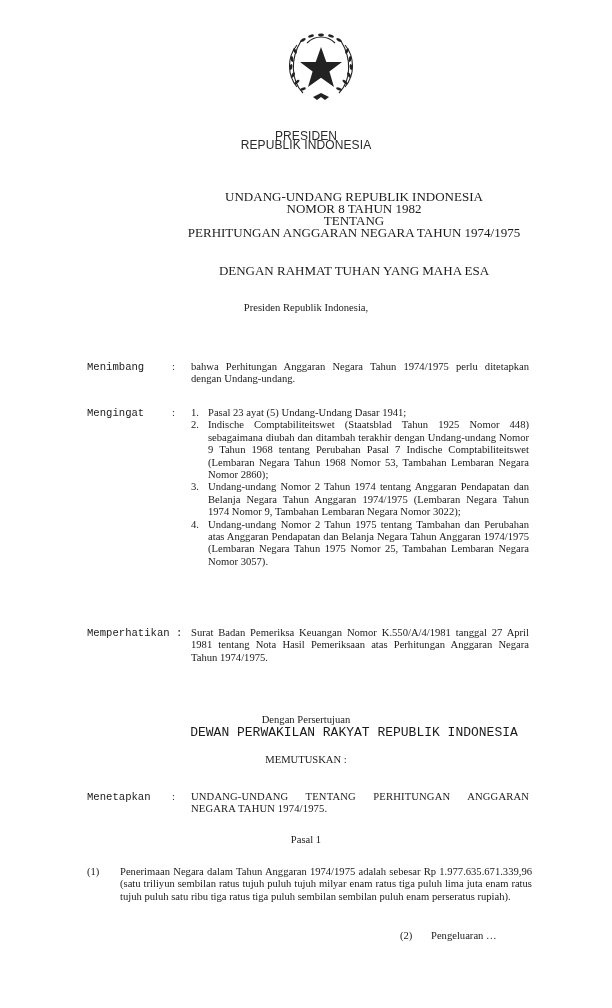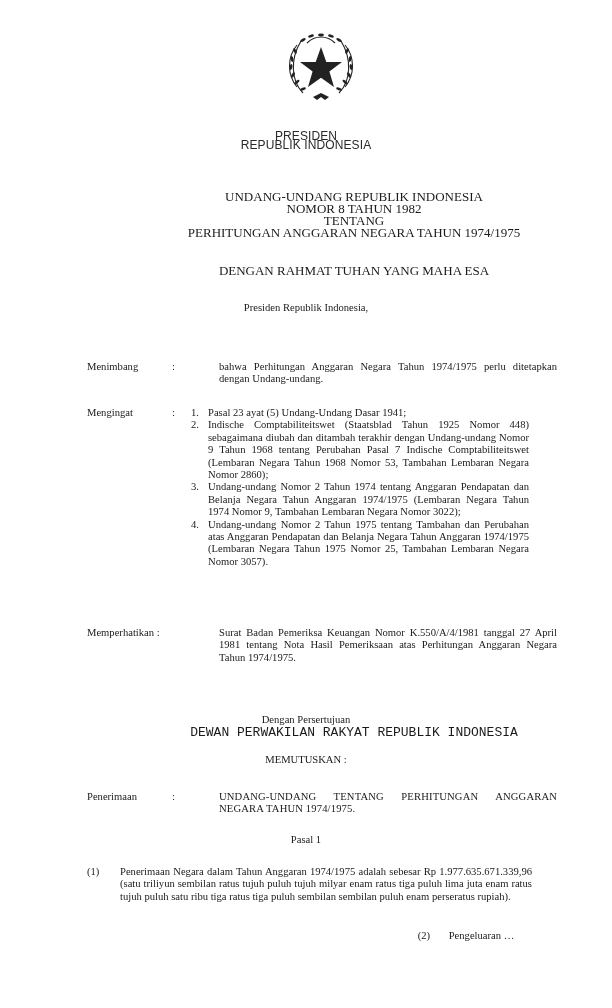--- a/index.html
+++ b/index.html
@@ -11,30 +11,30 @@
     line-height: 12.4px;
   }
   .center { position: absolute; left: 0; width: 612px; text-align: center; }
   .emblem { position: absolute; left: 283px; top: 31px; width: 76px; height: 76px; }
   .seal-caption {
     font-family: "Liberation Sans", "DejaVu Sans", sans-serif;
     font-size: 12px; line-height: 9.6px; letter-spacing: 0.1px; color: #2a2a2a;
   }
   .title-block { font-size: 13px; line-height: 12.6px; padding-left: 48px; }
   .row { position: absolute; left: 87px; width: 445px; }
-  .lbl { position: absolute; left: 0; top: 0; }
+  .lbl { position: absolute; left: 0; top: 0; font-family: Liberation Mono, monospace; }
   .colon { position: absolute; left: 85px; top: 0; }
-  .body-text { position: absolute; left: 104px; width: 338px; text-align: justify; margin-left: 28px; }
+  .body-text { position: absolute; left: 104px; width: 338px; text-align: justify; }
   .list { position: absolute; left: 104px; width: 338px; margin: 0; padding: 0; list-style: none; }
   .list li { position: relative; padding-left: 17px; text-align: justify; margin: 0; }
   .list li .num { position: absolute; left: 0; top: 0; }
   .pasal-para { position: absolute; left: 87px; width: 445px; }
   .pasal-para .pnum { position: absolute; left: 0; top: 0; }
   .pasal-para .ptext { position: absolute; left: 33px; width: 412px; text-align: justify; }
-  .footer-next { position: absolute; top: 930px; left: 400px; width: 132px; text-align: center; }
+  .footer-next { position: absolute; top: 930px; left: 400px; width: 132px; text-align: left; }
   .footer-next .fnum { margin-right: 16px; }
 </style>
 </head>
 <body>
 
 <div class="emblem">
   <svg width="76" height="76" viewBox="0 0 76 76" xmlns="http://www.w3.org/2000/svg">
     <g fill="none" stroke="#222" stroke-width="1.1">
       <path d="M14 56 C4 44 4 26 14 14"></path>
       <path d="M62 56 C72 44 72 26 62 14"></path>
@@ -109,21 +109,21 @@
   <span class="lbl">Memperhatikan :</span>
   <div class="body-text" style="top:0;">Surat Badan Pemeriksa Keuangan Nomor K.550/A/4/1981 tanggal 27 April 1981 tentang Nota Hasil Pemeriksaan atas Perhitungan Anggaran Negara Tahun 1974/1975.</div>
 </div>
 
 <div class="center" style="top:714px;">Dengan Persertujuan</div>
 <div class="center title-block" style="top:727px;font-family:Liberation Mono, monospace;">DEWAN PERWAKILAN RAKYAT REPUBLIK INDONESIA</div>
 
 <div class="center" style="top:754px;">MEMUTUSKAN  :</div>
 
 <div class="row" style="top:791px;">
-  <span class="lbl">Penerimaan</span>
+  <span class="lbl">Menetapkan</span>
   <span class="colon">:</span>
   <div class="body-text" style="top:0; letter-spacing:0.15px;">UNDANG-UNDANG TENTANG PERHITUNGAN ANGGARAN NEGARA TAHUN 1974/1975.</div>
 </div>
 
 <div class="center" style="top:834px;">Pasal  1</div>
 
 <div class="pasal-para" style="top:866px;">
   <span class="pnum">(1)</span>
   <div class="ptext">Penerimaan Negara dalam Tahun Anggaran 1974/1975 adalah sebesar Rp 1.977.635.671.339,96 (satu triliyun sembilan ratus tujuh puluh tujuh milyar enam ratus tiga puluh lima juta enam ratus tujuh puluh satu ribu tiga ratus tiga puluh sembilan sembilan puluh enam perseratus rupiah).</div>
 </div>

